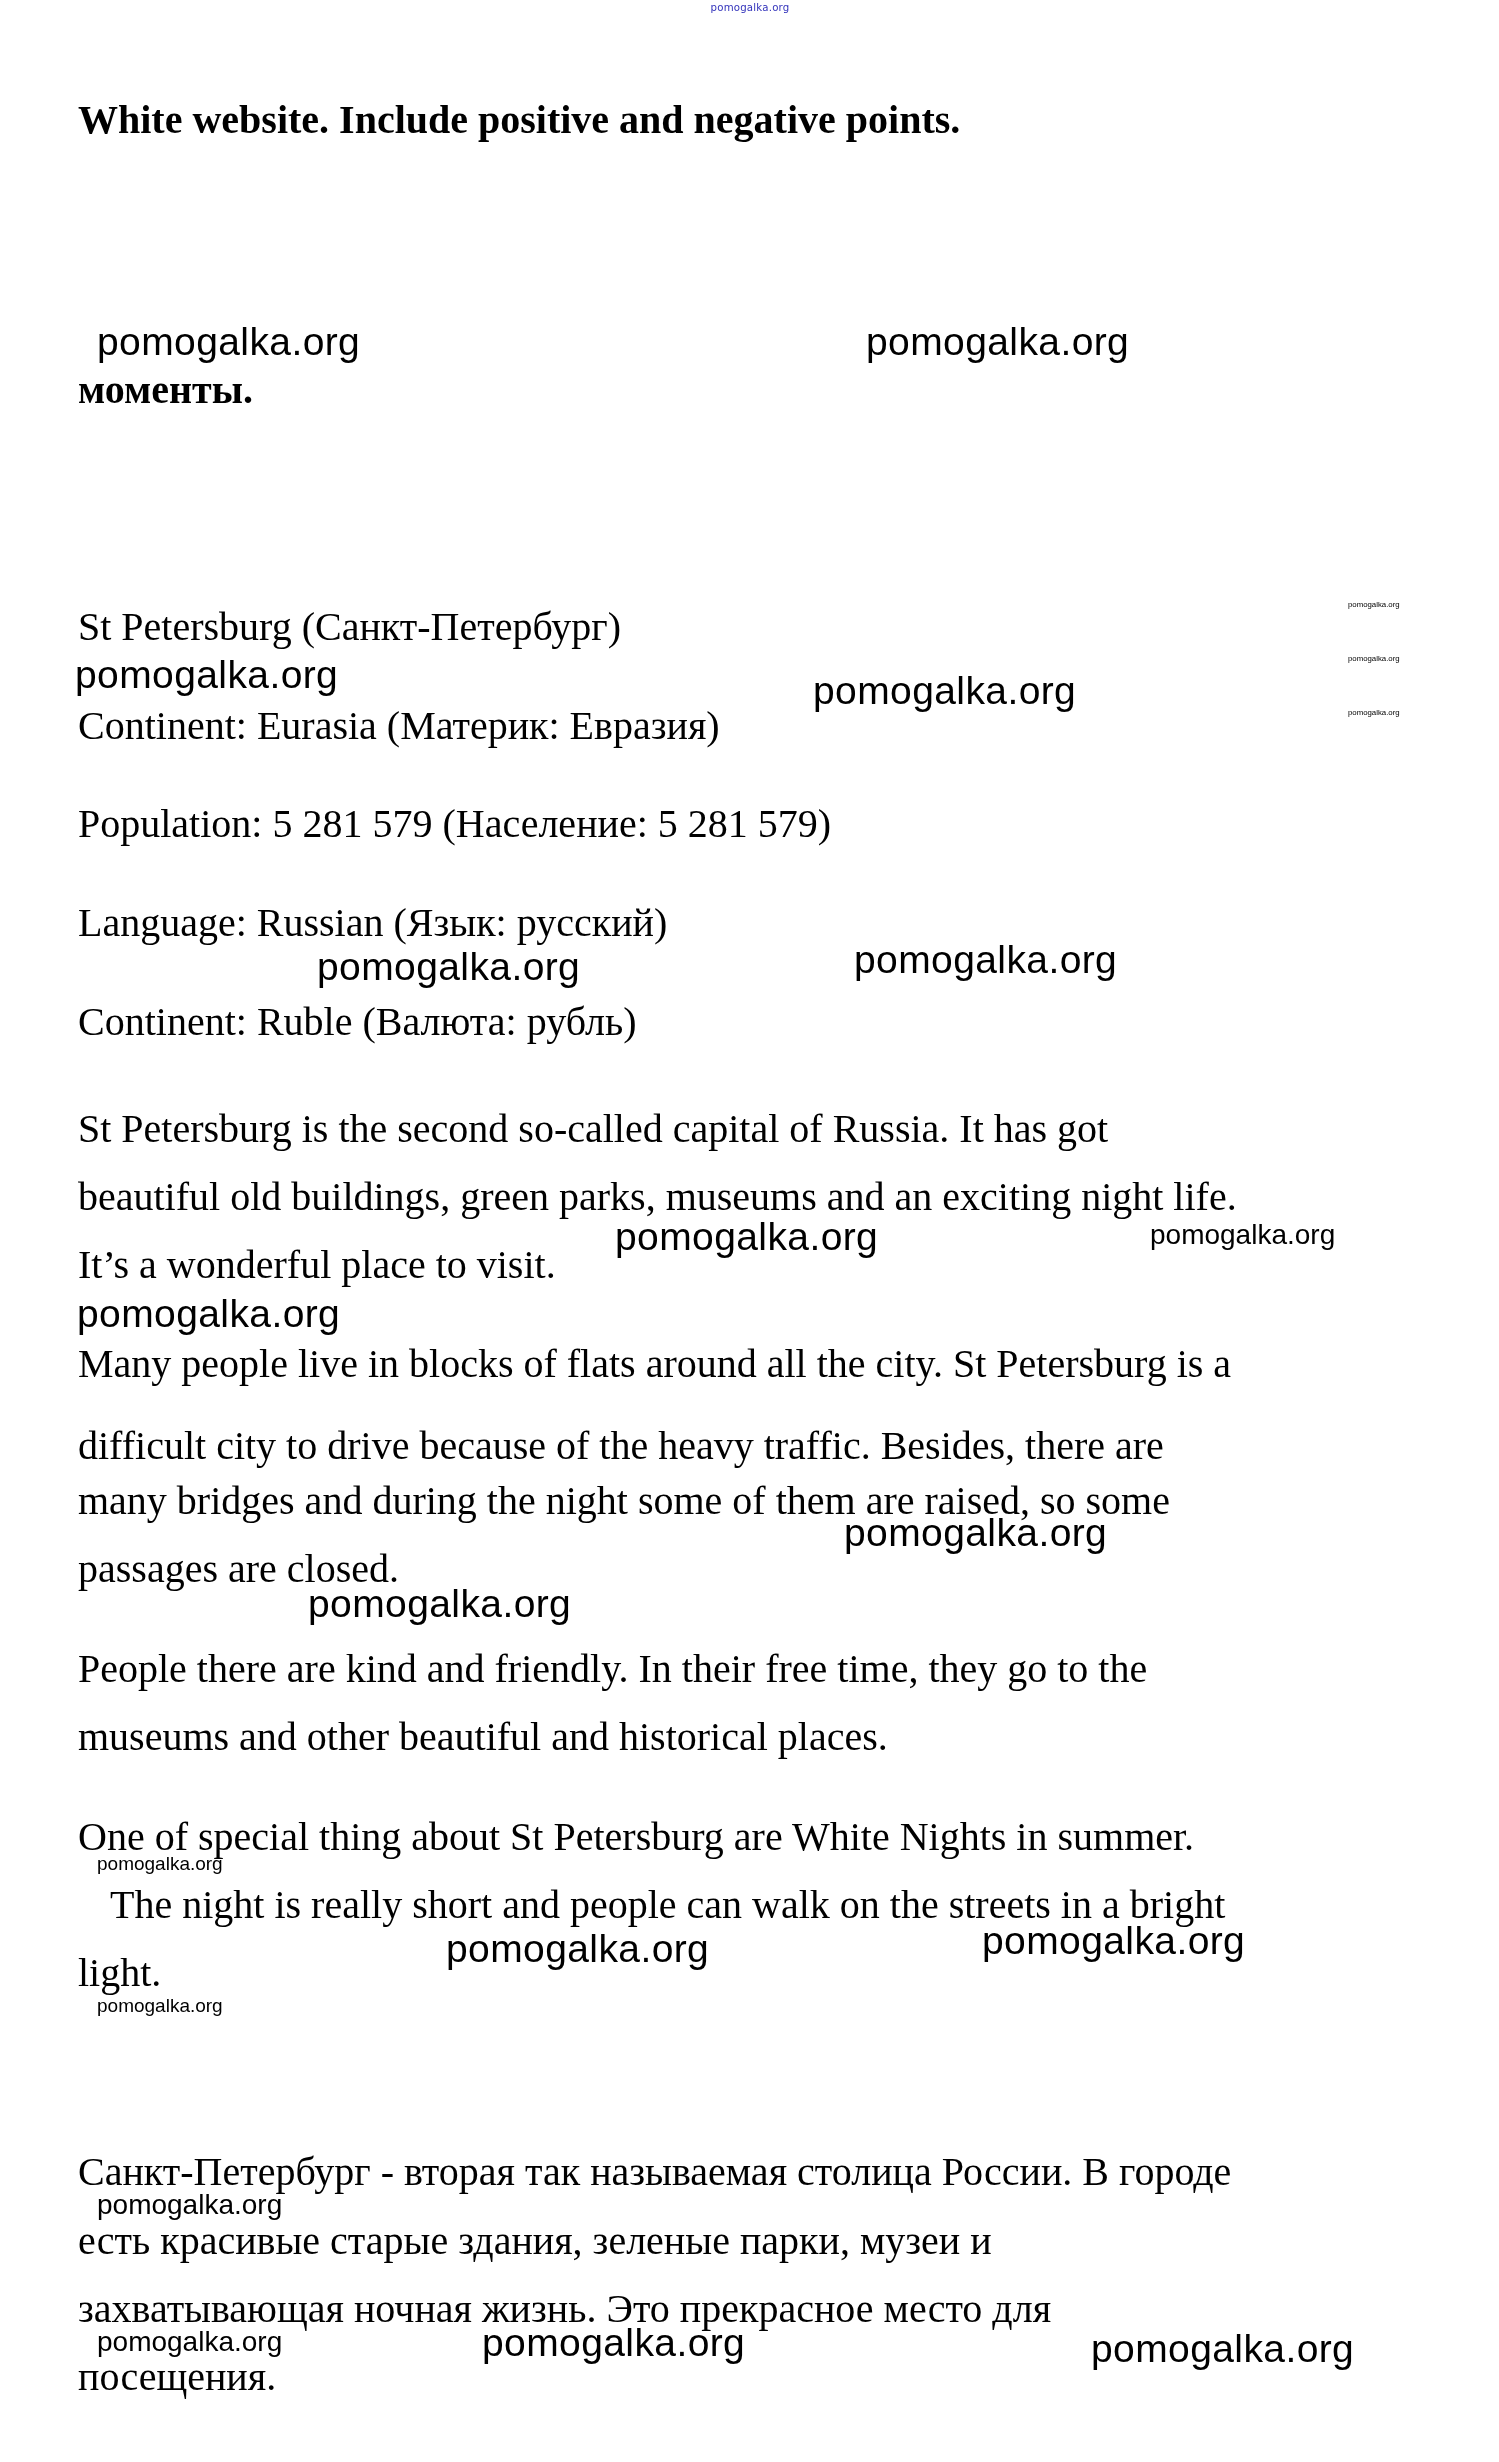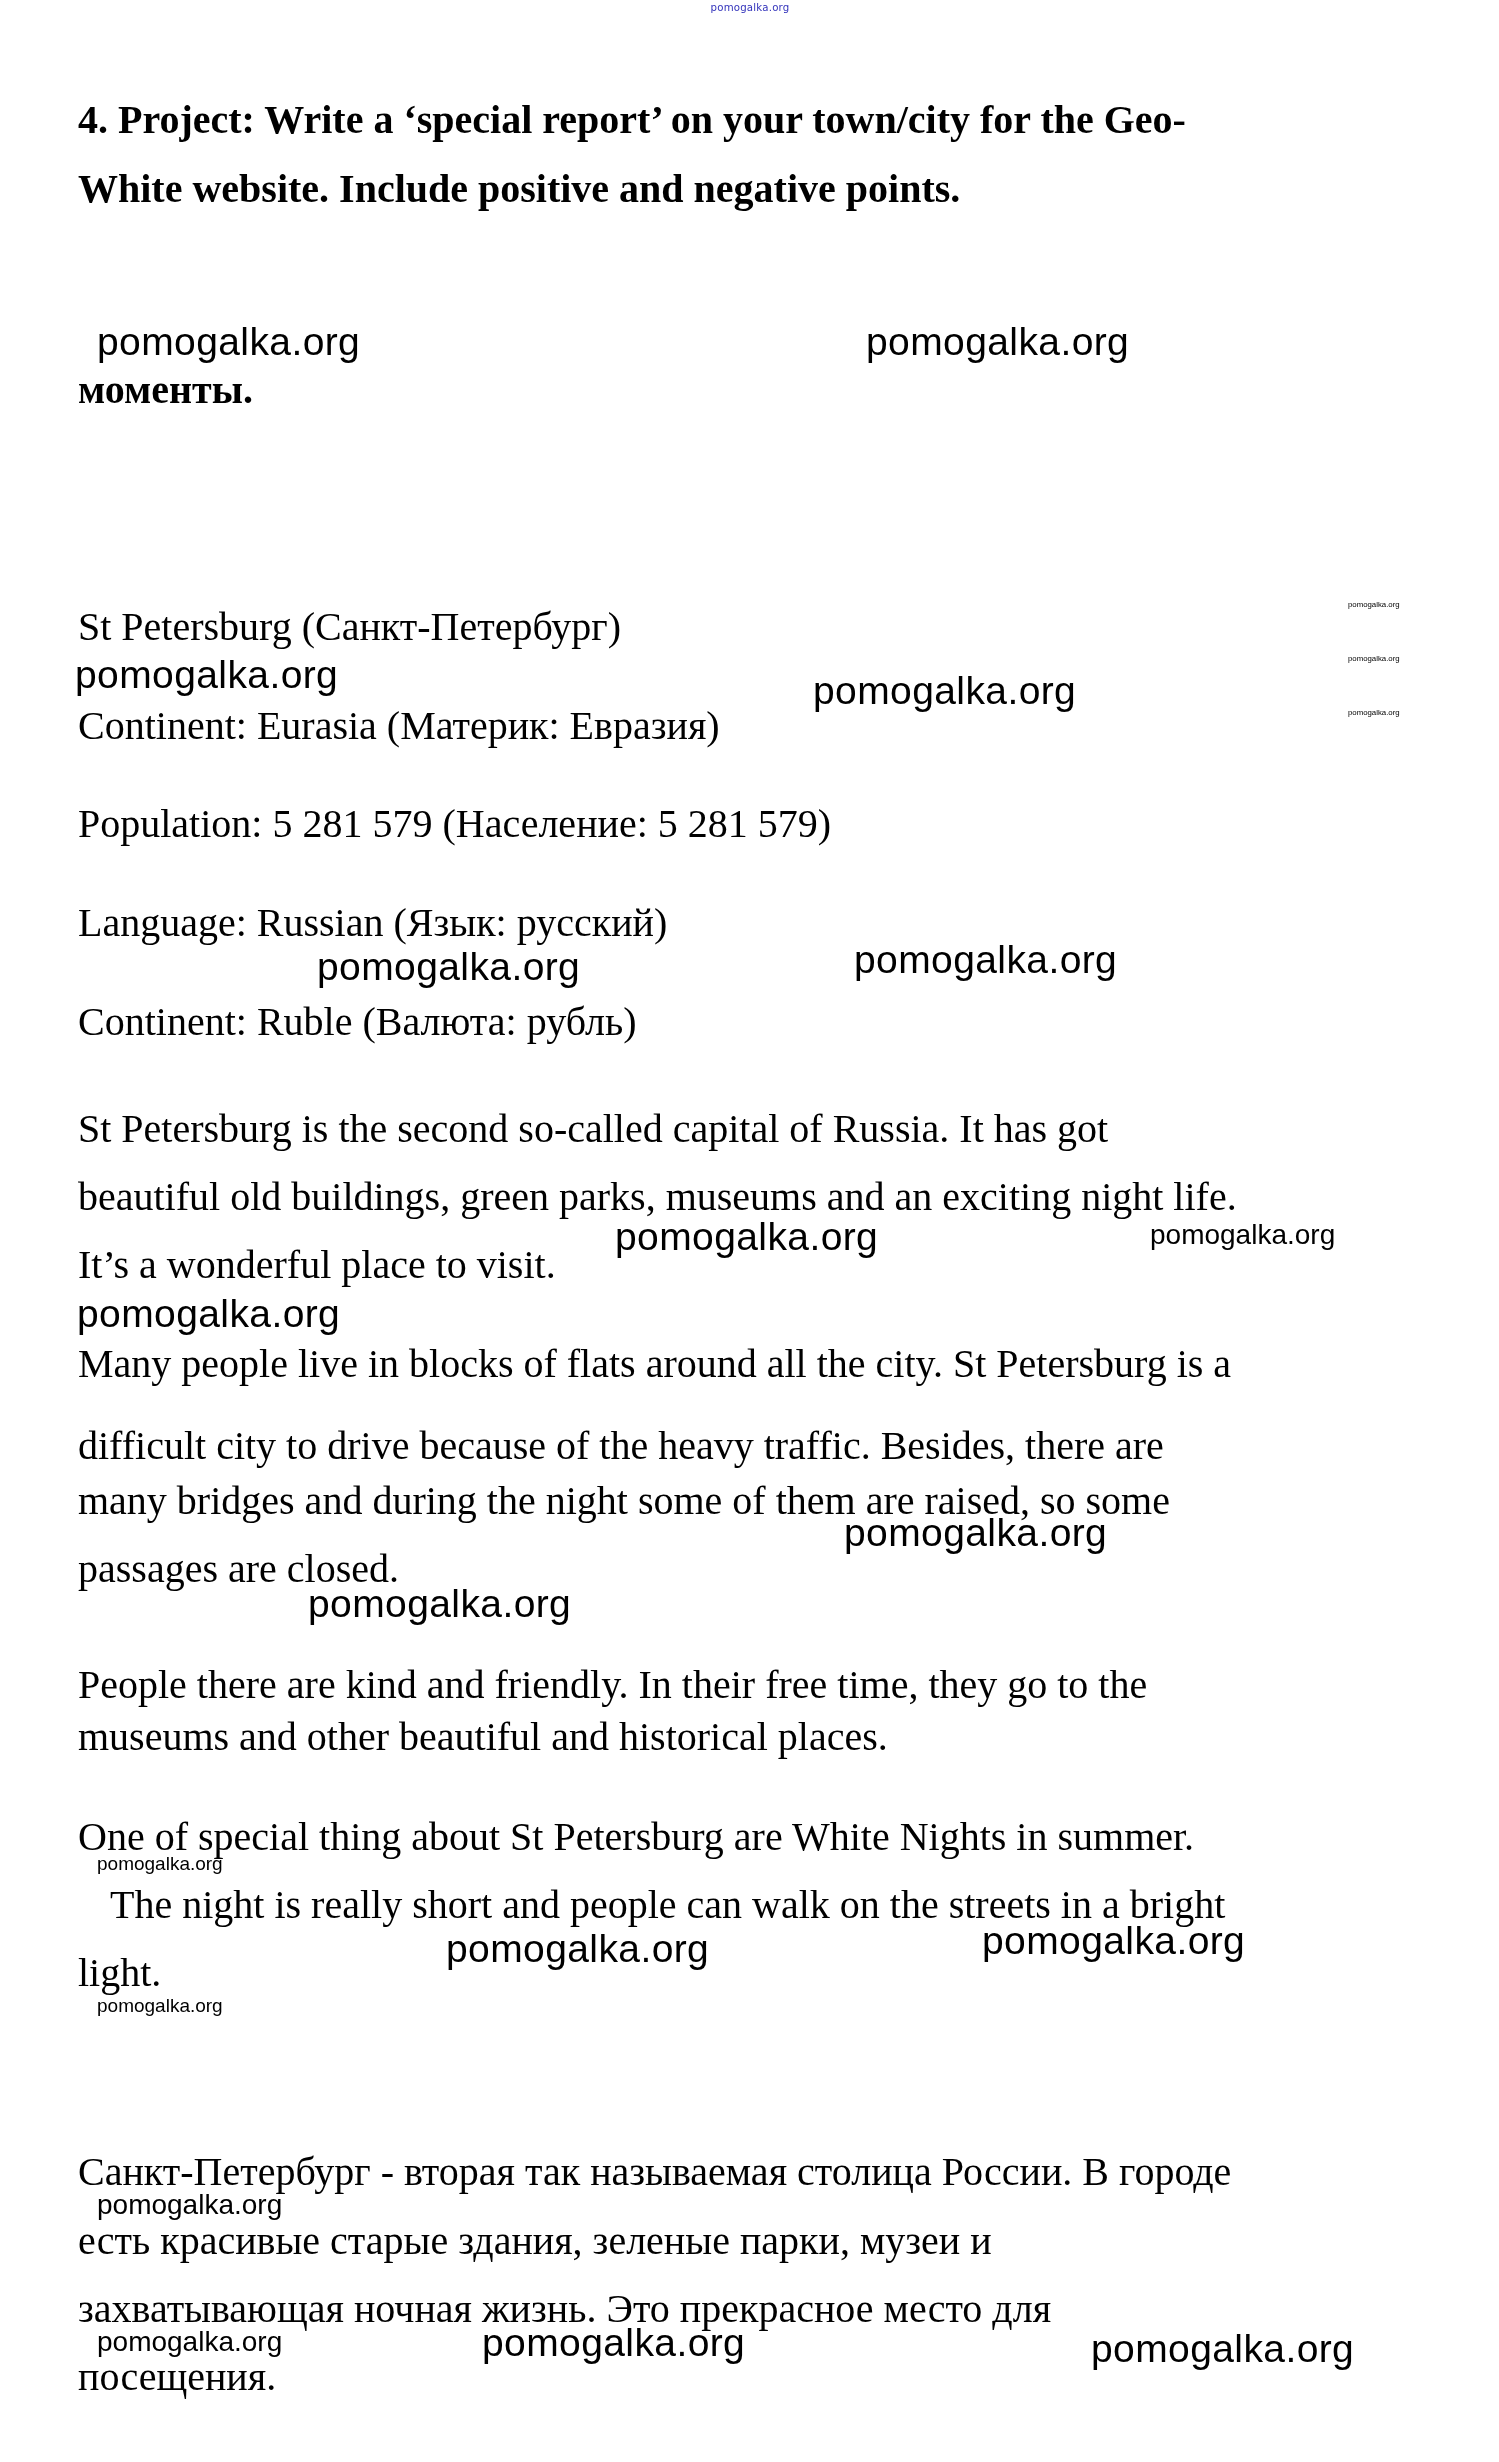--- a/index.html
+++ b/index.html
@@ -54,21 +54,20 @@
     .wm-medium { font-size: 28px; }
     .wm-small { font-size: 19px; }
     .wm-tiny { font-size: 7.8px; }
   </style>
 </head>
 <body>
 
 <div class="abs top-mark">pomogalka.org</div>
 
 <div class="abs heading" style="top:85px;">
-  <span class="line">4. Project: Write a ‘special report’ on your town/city for the Geo-</span>
   <span class="line">White website. Include positive and negative points.</span>
 </div>
 
 <div class="abs heading" style="top:355px;">
   <span class="line">моменты.</span>
 </div>
 
 <div class="abs body-line" style="top:603px;">St Petersburg (Санкт-Петербург)</div>
 <div class="abs body-line" style="top:702px;">Continent: Eurasia (Материк: Евразия)</div>
 <div class="abs body-line" style="top:800px;">Population: 5 281 579 (Население: 5 281 579)</div>
@@ -77,21 +76,21 @@
 
 <div class="abs body-line" style="top:1105px;">St Petersburg is the second so-called capital of Russia. It has got</div>
 <div class="abs body-line" style="top:1173px;">beautiful old buildings, green parks, museums and an exciting night life.</div>
 <div class="abs body-line" style="top:1241px;">It’s a wonderful place to visit.</div>
 
 <div class="abs body-line" style="top:1340px;">Many people live in blocks of flats around all the city. St Petersburg is a</div>
 <div class="abs body-line" style="top:1409px;margin-top:13px;">difficult city to drive because of the heavy traffic. Besides, there are</div>
 <div class="abs body-line" style="top:1477px;">many bridges and during the night some of them are raised, so some</div>
 <div class="abs body-line" style="top:1545px;">passages are closed.</div>
 
-<div class="abs body-line" style="top:1645px;margin-top:16px;">People there are kind and friendly. In their free time, they go to the</div>
+<div class="abs body-line" style="top:1645px;">People there are kind and friendly. In their free time, they go to the</div>
 <div class="abs body-line" style="top:1713px;">museums and other beautiful and historical places.</div>
 
 <div class="abs body-line" style="top:1813px;">One of special thing about St Petersburg are White Nights in summer.</div>
 <div class="abs body-line" style="top:1881px;margin-left:32px;">The night is really short and people can walk on the streets in a bright</div>
 <div class="abs body-line" style="top:1949px;">light.</div>
 
 <div class="abs body-line" style="top:2148px;">Санкт-Петербург - вторая так называемая столица России. В городе</div>
 <div class="abs body-line" style="top:2217px;">есть красивые старые здания, зеленые парки, музеи и</div>
 <div class="abs body-line" style="top:2285px;">захватывающая ночная жизнь. Это прекрасное место для</div>
 <div class="abs body-line" style="top:2353px;">посещения.</div>

